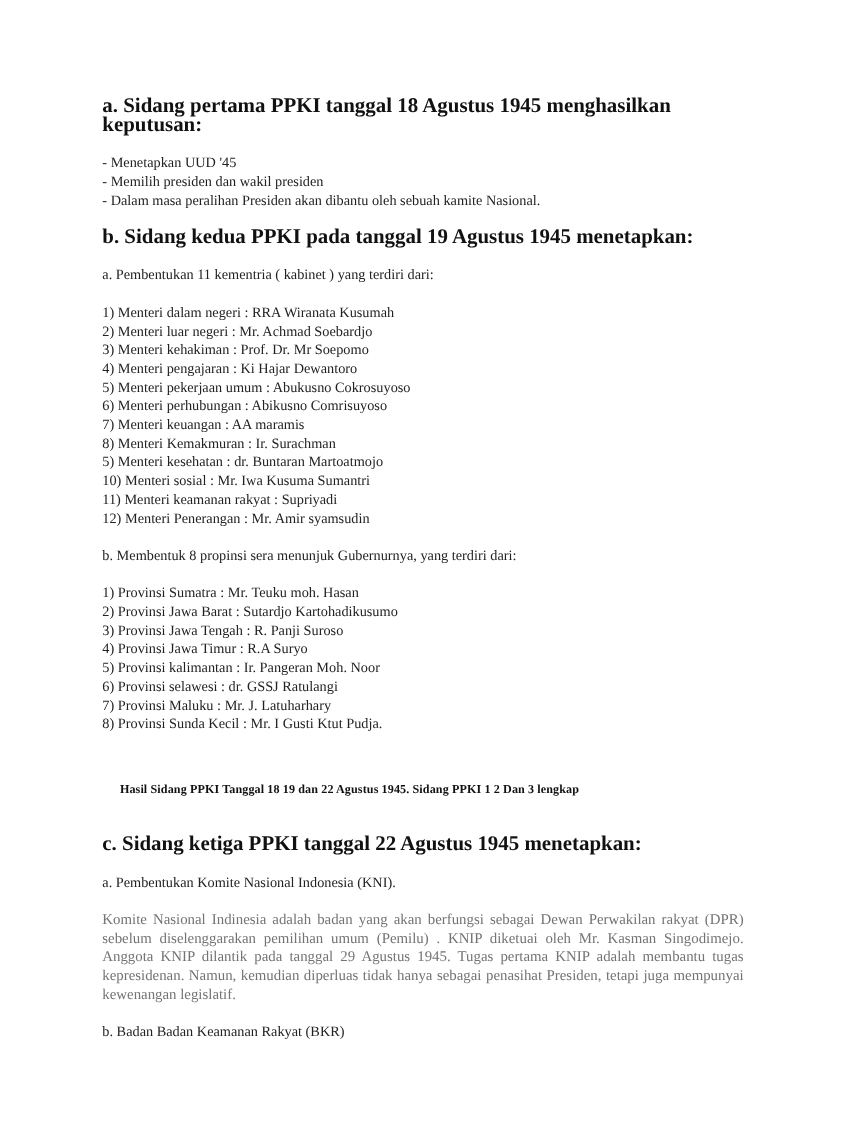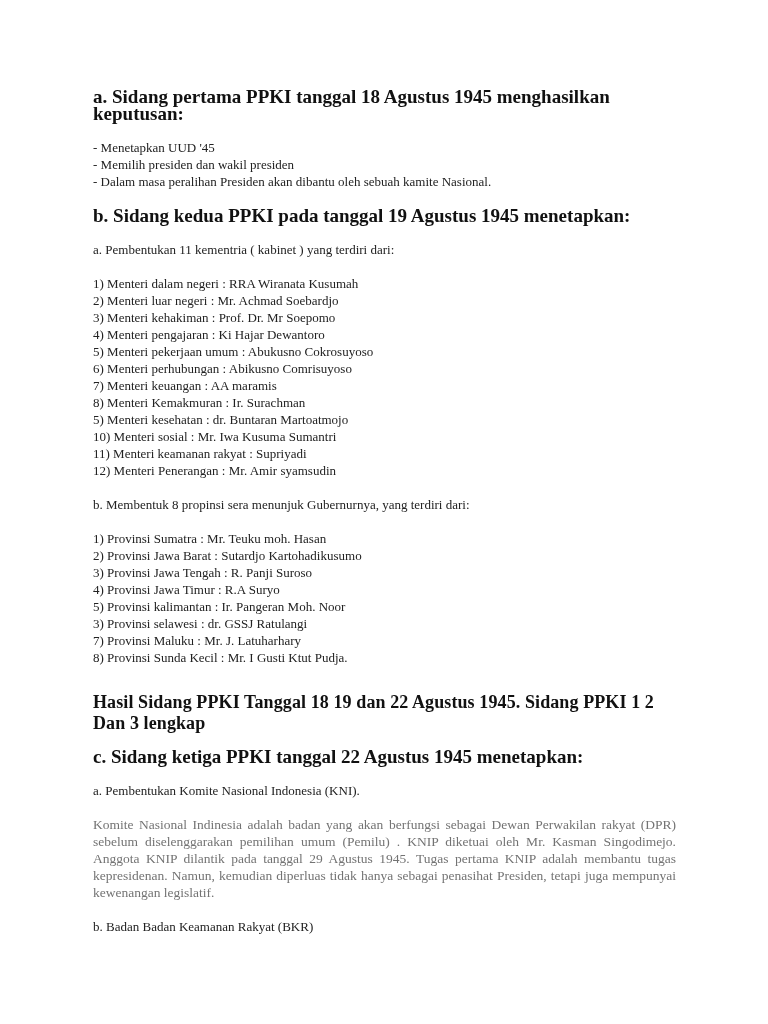--- a/index.html
+++ b/index.html
@@ -30,24 +30,24 @@
     }
     .line {
       font-size: 13px;
       line-height: 17px;
       margin: 0;
       white-space: nowrap;
       color: #222;
     }
     .gap-md { height: 17px; }
     .section-title {
-      font-size: 18px;
+      font-size: 11px;
       line-height: 21px;
       font-weight: bold;
-      margin: 0;
+      margin: 16px;
       color: #111;
       letter-spacing: 0.1px;
       width: 590px;
     }
     .para {
       font-size: 13.5px;
       line-height: 17px;
       margin: 0;
       text-align: justify;
       text-align-last: left;
@@ -87,21 +87,21 @@
   </div>
   <div class="gap-md"></div>
   <p class="line">b. Membentuk 8 propinsi sera menunjuk Gubernurnya, yang terdiri dari:</p>
   <div class="gap-md"></div>
   <div>
     <p class="line">1) Provinsi Sumatra : Mr. Teuku moh. Hasan</p>
     <p class="line">2) Provinsi Jawa Barat  : Sutardjo Kartohadikusumo</p>
     <p class="line">3) Provinsi Jawa Tengah : R. Panji Suroso</p>
     <p class="line">4) Provinsi Jawa Timur  : R.A Suryo</p>
     <p class="line">5) Provinsi kalimantan : Ir. Pangeran Moh. Noor</p>
-    <p class="line">3) Provinsi selawesi  : dr. GSSJ Ratulangi</p>
+    <p class="line">6) Provinsi selawesi  : dr. GSSJ Ratulangi</p>
     <p class="line">7) Provinsi Maluku  : Mr. J. Latuharhary</p>
     <p class="line">8) Provinsi Sunda Kecil  : Mr. I Gusti Ktut Pudja.</p>
   </div>
   <div style="height:26px"></div>
 
   <h2 class="section-title">Hasil Sidang PPKI Tanggal 18 19 dan 22 Agustus 1945. Sidang PPKI 1 2 Dan 3 lengkap</h2>
   <div style="height:14px"></div>
 
   <p class="block-heading">c. Sidang ketiga PPKI tanggal 22 Agustus 1945 menetapkan:</p>
   <div class="gap-md"></div>

